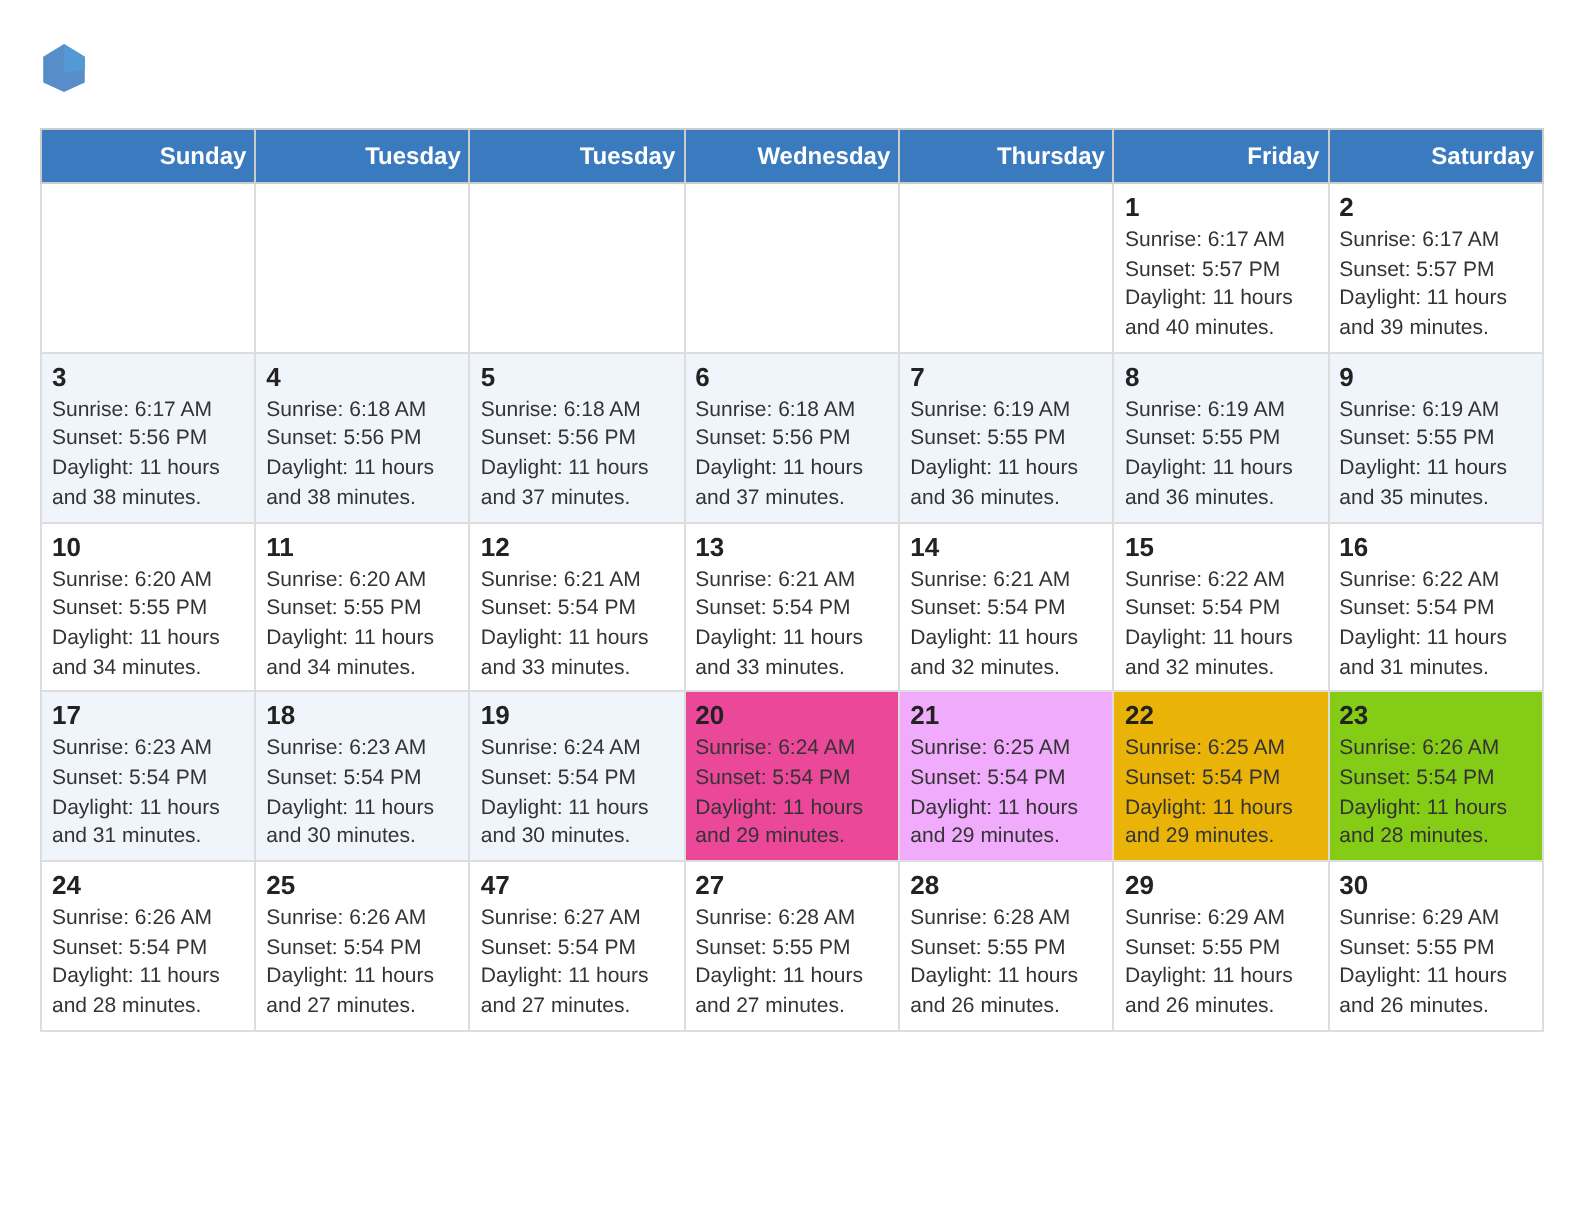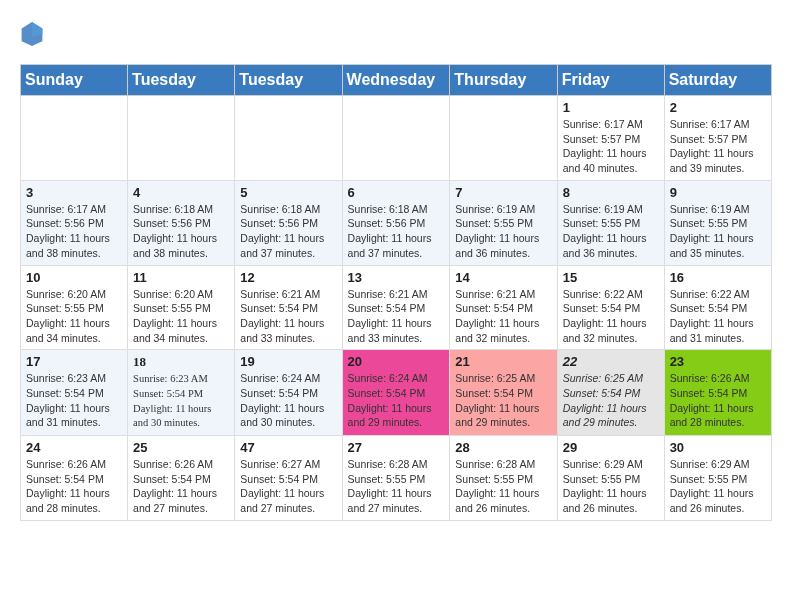--- a/index.html
+++ b/index.html
@@ -54,22 +54,22 @@
     }
     .calendar {
       width: 100%;
       border-collapse: collapse;
       font-size: 11px;
     }
     .calendar th {
       background-color: #3a7abf;
       color: #fff;
       padding: 6px 4px;
-      text-align: left;
-      font-size: 16px;
+      text-align: right;
+      font-size: 12px;
       font-weight: bold;
       border: 1px solid #ccc;
     }
     .calendar td {
       vertical-align: top;
       padding: 4px 5px;
       border: 1px solid #ddd;
       width: 108px;
       min-height: 80px;
       background: #fff;
@@ -250,49 +250,49 @@
         </td>
       </tr>
       <tr>
         <td style="background-color: rgb(240, 245, 251);">
           <span class="day-number">17</span>
           <div class="day-info" style="white-space: pre-line;">Sunrise: 6:23 AM
 Sunset: 5:54 PM
 Daylight: 11 hours
 and 31 minutes.</div>
         </td>
-        <td style="background-color: rgb(240, 245, 251); font-family: Liberation Serif, serif;">
+        <td style="background-color: rgb(240, 245, 251);">
           <span class="day-number">18</span>
           <div class="day-info" style="white-space: pre-line;">Sunrise: 6:23 AM
 Sunset: 5:54 PM
 Daylight: 11 hours
 and 30 minutes.</div>
         </td>
         <td style="background-color: rgb(240, 245, 251);">
           <span class="day-number">19</span>
           <div class="day-info" style="white-space: pre-line;">Sunrise: 6:24 AM
 Sunset: 5:54 PM
 Daylight: 11 hours
 and 30 minutes.</div>
         </td>
         <td style="background-color: #ec4899;">
           <span class="day-number">20</span>
           <div class="day-info" style="white-space: pre-line;">Sunrise: 6:24 AM
 Sunset: 5:54 PM
 Daylight: 11 hours
 and 29 minutes.</div>
         </td>
-        <td style="background-color: #fca5a5;">
+        <td style="background-color: #f0abfc;">
           <span class="day-number">21</span>
           <div class="day-info" style="white-space: pre-line;">Sunrise: 6:25 AM
 Sunset: 5:54 PM
 Daylight: 11 hours
 and 29 minutes.</div>
         </td>
-        <td style="background-color: #e5e5e5; font-style: italic;">
+        <td style="background-color: #eab308;">
           <span class="day-number">22</span>
           <div class="day-info" style="white-space: pre-line;">Sunrise: 6:25 AM
 Sunset: 5:54 PM
 Daylight: 11 hours
 and 29 minutes.</div>
         </td>
         <td style="background-color: #84cc16;">
           <span class="day-number">23</span>
           <div class="day-info" style="white-space: pre-line;">Sunrise: 6:26 AM
 Sunset: 5:54 PM

